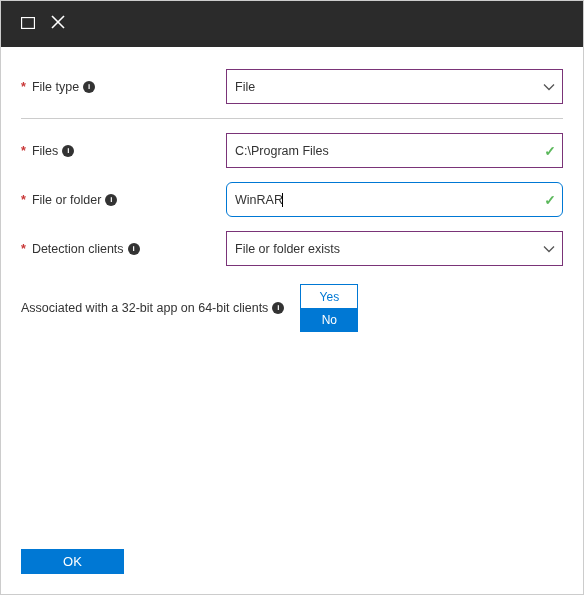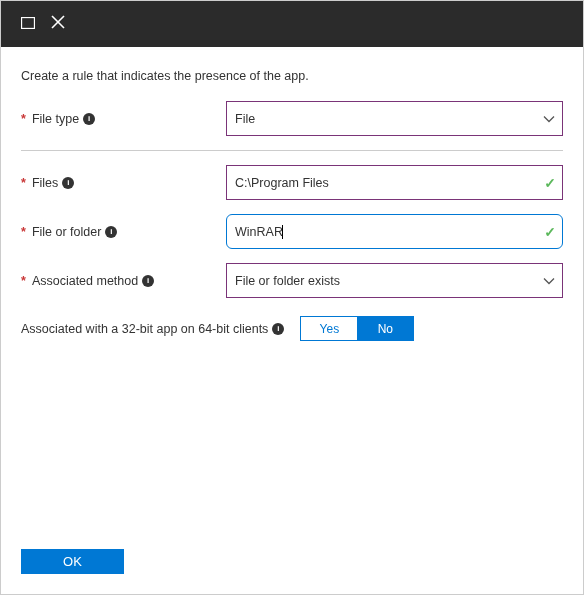--- a/index.html
+++ b/index.html
@@ -145,20 +145,21 @@
       font-size: 12.5px;
       color: #333;
       display: flex;
       align-items: center;
       gap: 4px;
       margin-right: 16px;
     }
     .toggle-group {
       display: flex;
       border: 1px solid #0078d4;
+      flex-direction: column;
     }
     .toggle-btn {
       width: 56px;
       height: 23px;
       display: flex;
       align-items: center;
       justify-content: center;
       font-size: 12px;
       cursor: pointer;
     }
@@ -196,21 +197,20 @@
     <span>
       <svg width="14" height="14" viewBox="0 0 14 14">
           <line x1="1" y1="1" x2="13" y2="13" stroke="#fff" stroke-width="1.6"></line>
           <line x1="13" y1="1" x2="1" y2="13" stroke="#fff" stroke-width="1.6"></line>
         </svg>
     </span>
   </div>
 </div>
 
 <div class="content">
-  <div class="description">Create a rule that indicates the presence of the app.</div>
 
   <div class="field-row divider-after">
     <div class="field-label">
       <span class="req">*</span>
       <span>File type</span>
       <span class="info-icon">i</span>
     </div>
     <div class="field-control">
       <div class="select-box">
           <span>File</span>
@@ -246,21 +246,21 @@
         <span>WinRAR</span>
           <span class="text-cursor"></span>
       </div>
       <span class="checkmark">✓</span>
     </div>
   </div>
 
   <div class="field-row">
     <div class="field-label">
       <span class="req">*</span>
-      <span>Associated method</span>
+      <span>Detection clients</span>
       <span class="info-icon">i</span>
     </div>
     <div class="field-control">
       <div class="select-box">
           <span>File or folder exists</span>
         </div>
       <span class="chevron-down">
         <svg width="12" height="8" viewBox="0 0 12 8">
             <polyline points="1,1.5 6,6.5 11,1.5" fill="none" stroke="#555" stroke-width="1.3"></polyline>
           </svg>

